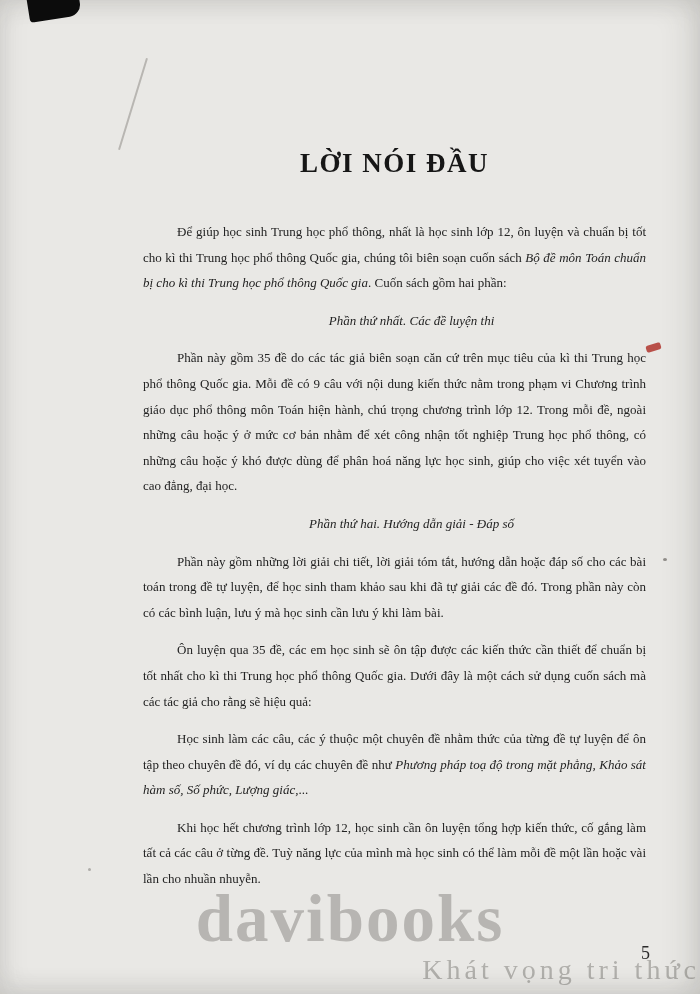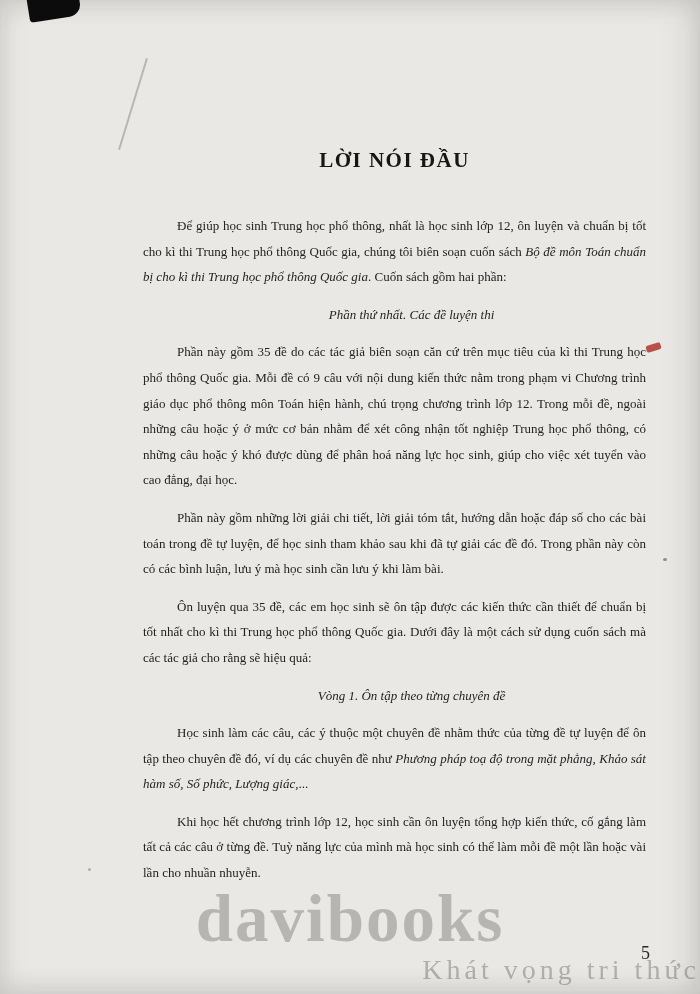--- a/index.html
+++ b/index.html
@@ -29,21 +29,21 @@
     z-index:5;
   }
   .page-body{
     position:absolute;
     left:131px;top:148px;
     width:527px;
     color:var(--ink);
     z-index:2;
   }
   .page-title{
-    font-size:21px;
+    font-size:27px;
     font-weight:bold;
     text-align:center;
     letter-spacing:1.5px;
     color:#161616;
     margin:0 0 40px 0;
   }
   .page-body p{
     margin:12px;
     font-size:13px;
     line-height:25.6px;
@@ -125,23 +125,23 @@
 <body>
 
 <div class="scan-shading"></div>
 
 <div class="page-body">
   <h1 class="page-title">LỜI NÓI ĐẦU</h1>
   <div id="paragraphs">
       <p class="body"><span>Để giúp học sinh Trung học phổ thông, nhất là học sinh lớp 12, ôn luyện và chuẩn bị tốt cho kì thi Trung học phổ thông Quốc gia, chúng tôi biên soạn cuốn sách </span><span class="it">Bộ đề môn Toán chuẩn bị cho kì thi Trung học phổ thông Quốc gia</span><span>. Cuốn sách gồm hai phần:</span></p>
       <p class="heading"><span class="it">Phần thứ nhất. Các đề luyện thi</span></p>
       <p class="body"><span>Phần này gồm 35 đề do các tác giả biên soạn căn cứ trên mục tiêu của kì thi Trung học phổ thông Quốc gia. Mỗi đề có 9 câu với nội dung kiến thức nằm trong phạm vi Chương trình giáo dục phổ thông môn Toán hiện hành, chú trọng chương trình lớp 12. Trong mỗi đề, ngoài những câu hoặc ý ở mức cơ bản nhằm để xét công nhận tốt nghiệp Trung học phổ thông, có những câu hoặc ý khó được dùng để phân hoá năng lực học sinh, giúp cho việc xét tuyển vào cao đẳng, đại học.</span></p>
+      <p class="heading"><span class="it">Phần thứ hai. Hướng dẫn giải - Đáp số</span></p>
       <p class="body"><span>Phần này gồm những lời giải chi tiết, lời giải tóm tắt, hướng dẫn hoặc đáp số cho các bài toán trong đề tự luyện, để học sinh tham khảo sau khi đã tự giải các đề đó. Trong phần này còn có các bình luận, lưu ý mà học sinh cần lưu ý khi làm bài.</span></p>
       <p class="body"><span>Ôn luyện qua 35 đề, các em học sinh sẽ ôn tập được các kiến thức cần thiết để chuẩn bị tốt nhất cho kì thi Trung học phổ thông Quốc gia. Dưới đây là một cách sử dụng cuốn sách mà các tác giả cho rằng sẽ hiệu quả:</span></p>
-      <p class="heading"><span class="it">Vòng 1. Ôn tập theo từng chuyên đề</span></p>
       <p class="body"><span>Học sinh làm các câu, các ý thuộc một chuyên đề nhằm thức của từng đề tự luyện để ôn tập theo chuyên đề đó, ví dụ các chuyên đề như </span><span class="it">Phương pháp toạ độ trong mặt phẳng, Khảo sát hàm số, Số phức, Lượng giác</span><span>,...</span></p>
       <p class="body"><span>Khi học hết chương trình lớp 12, học sinh cần ôn luyện tổng hợp kiến thức, cố gắng làm tất cả các câu ở từng đề. Tuỳ năng lực của mình mà học sinh có thể làm mỗi đề một lần hoặc vài lần cho nhuần nhuyễn.</span></p>
     </div>
 </div>
 
 <div class="watermark">
   <div class="brand">davibooks</div>
   <div class="slogan">Khát vọng tri thức</div>
 </div>
 

